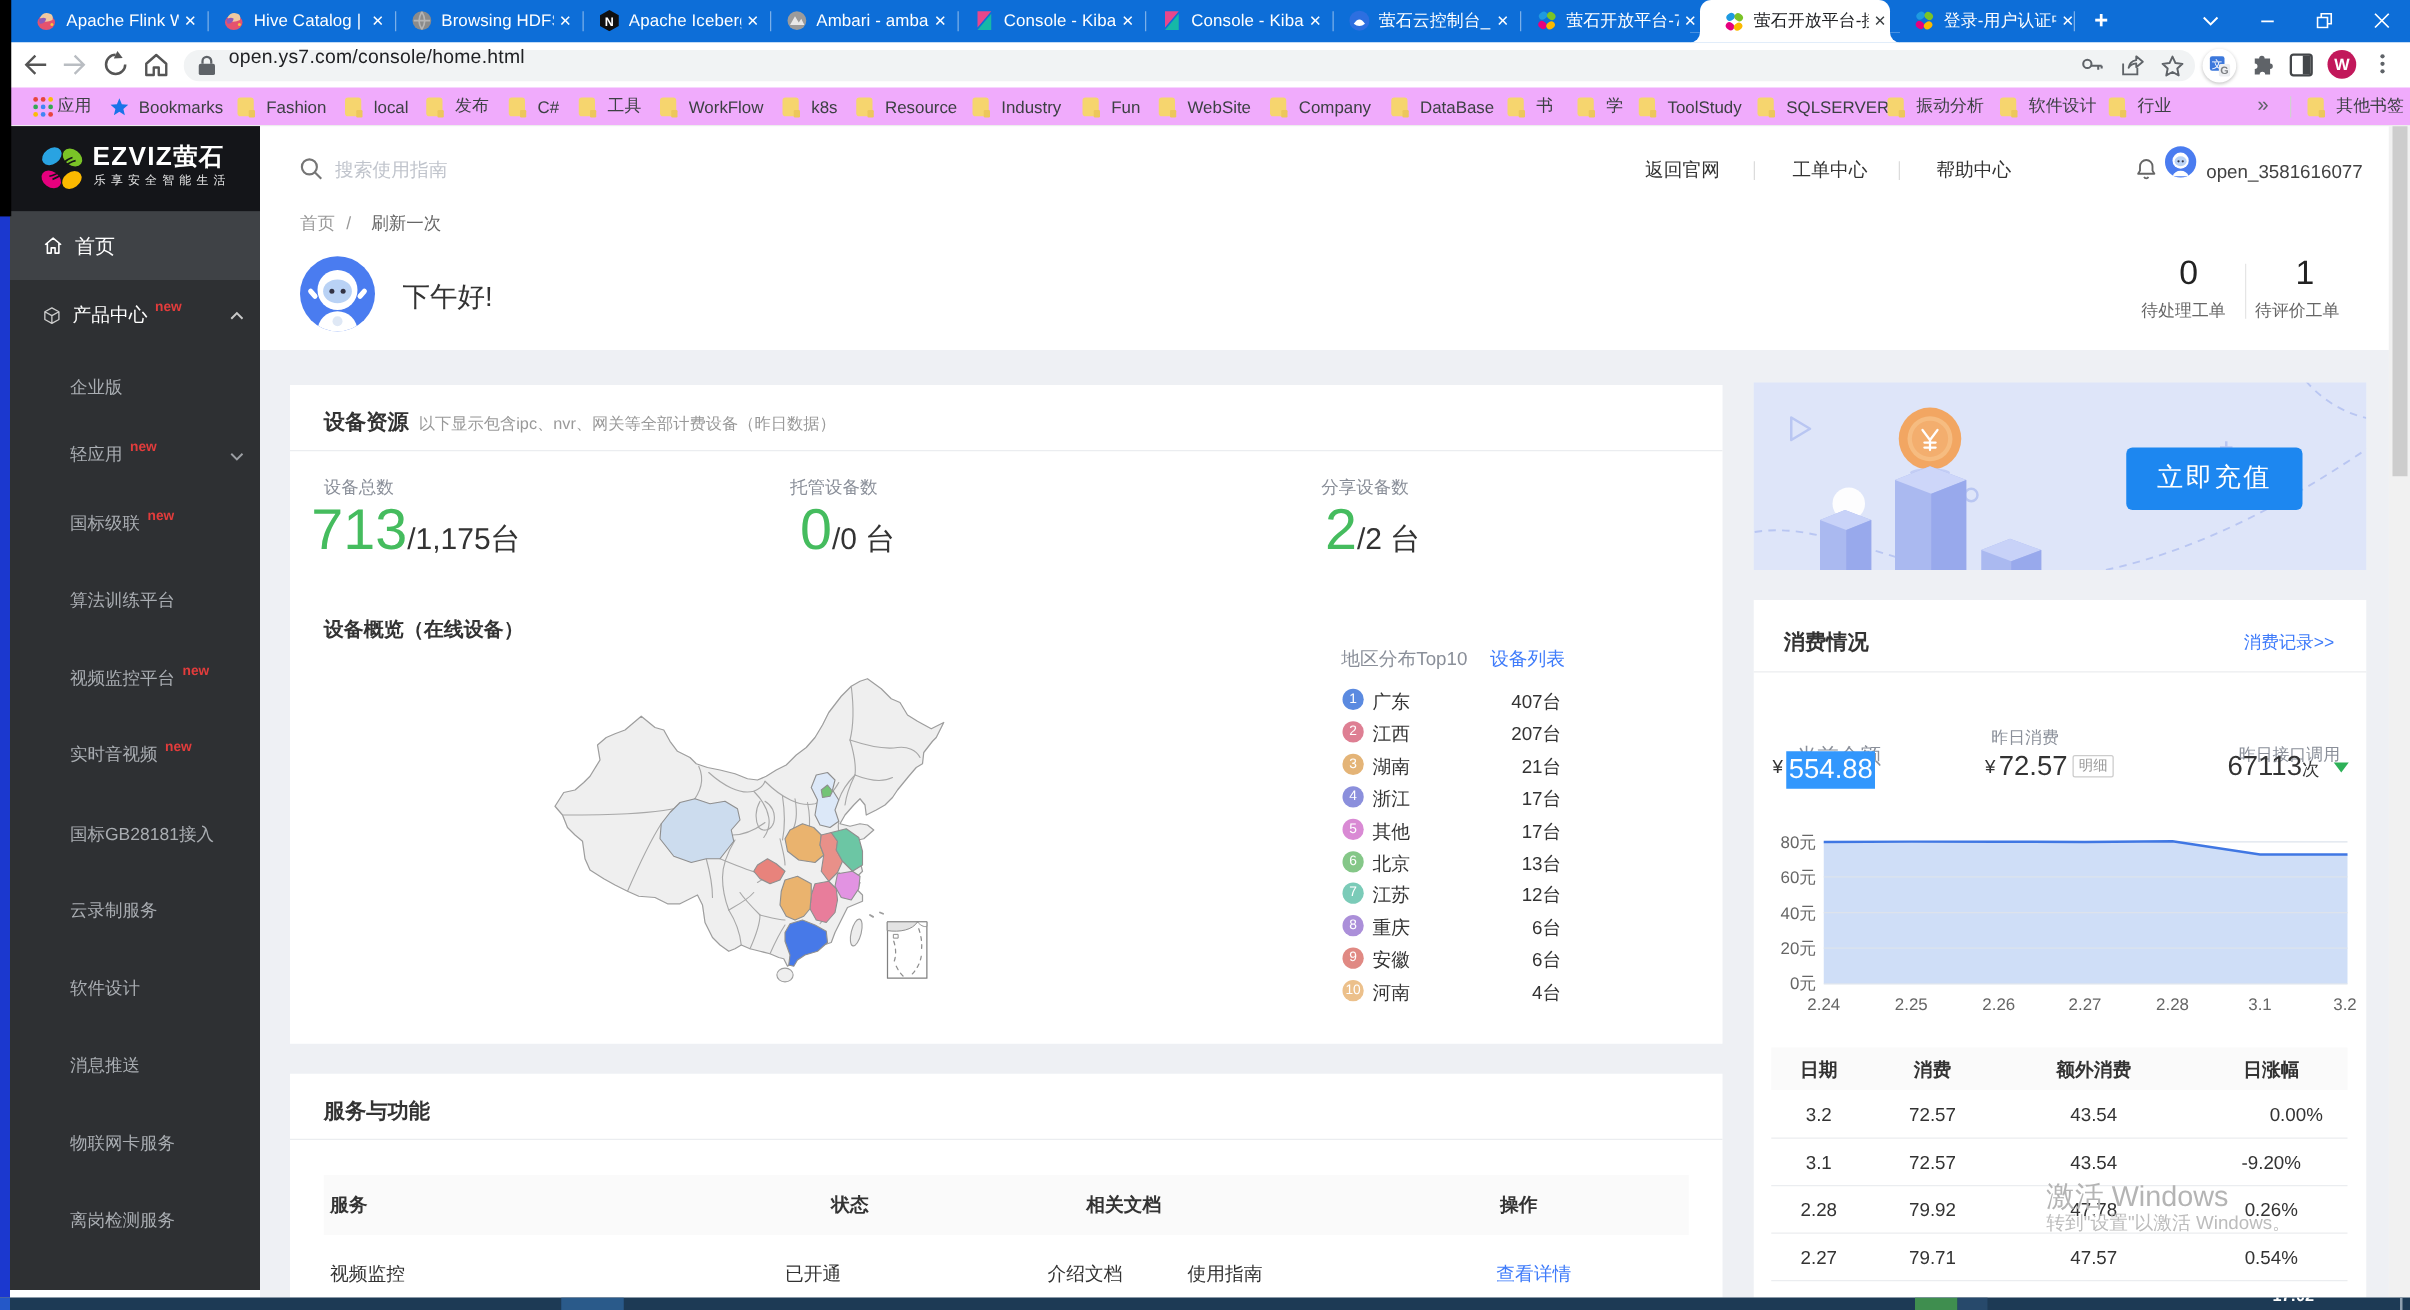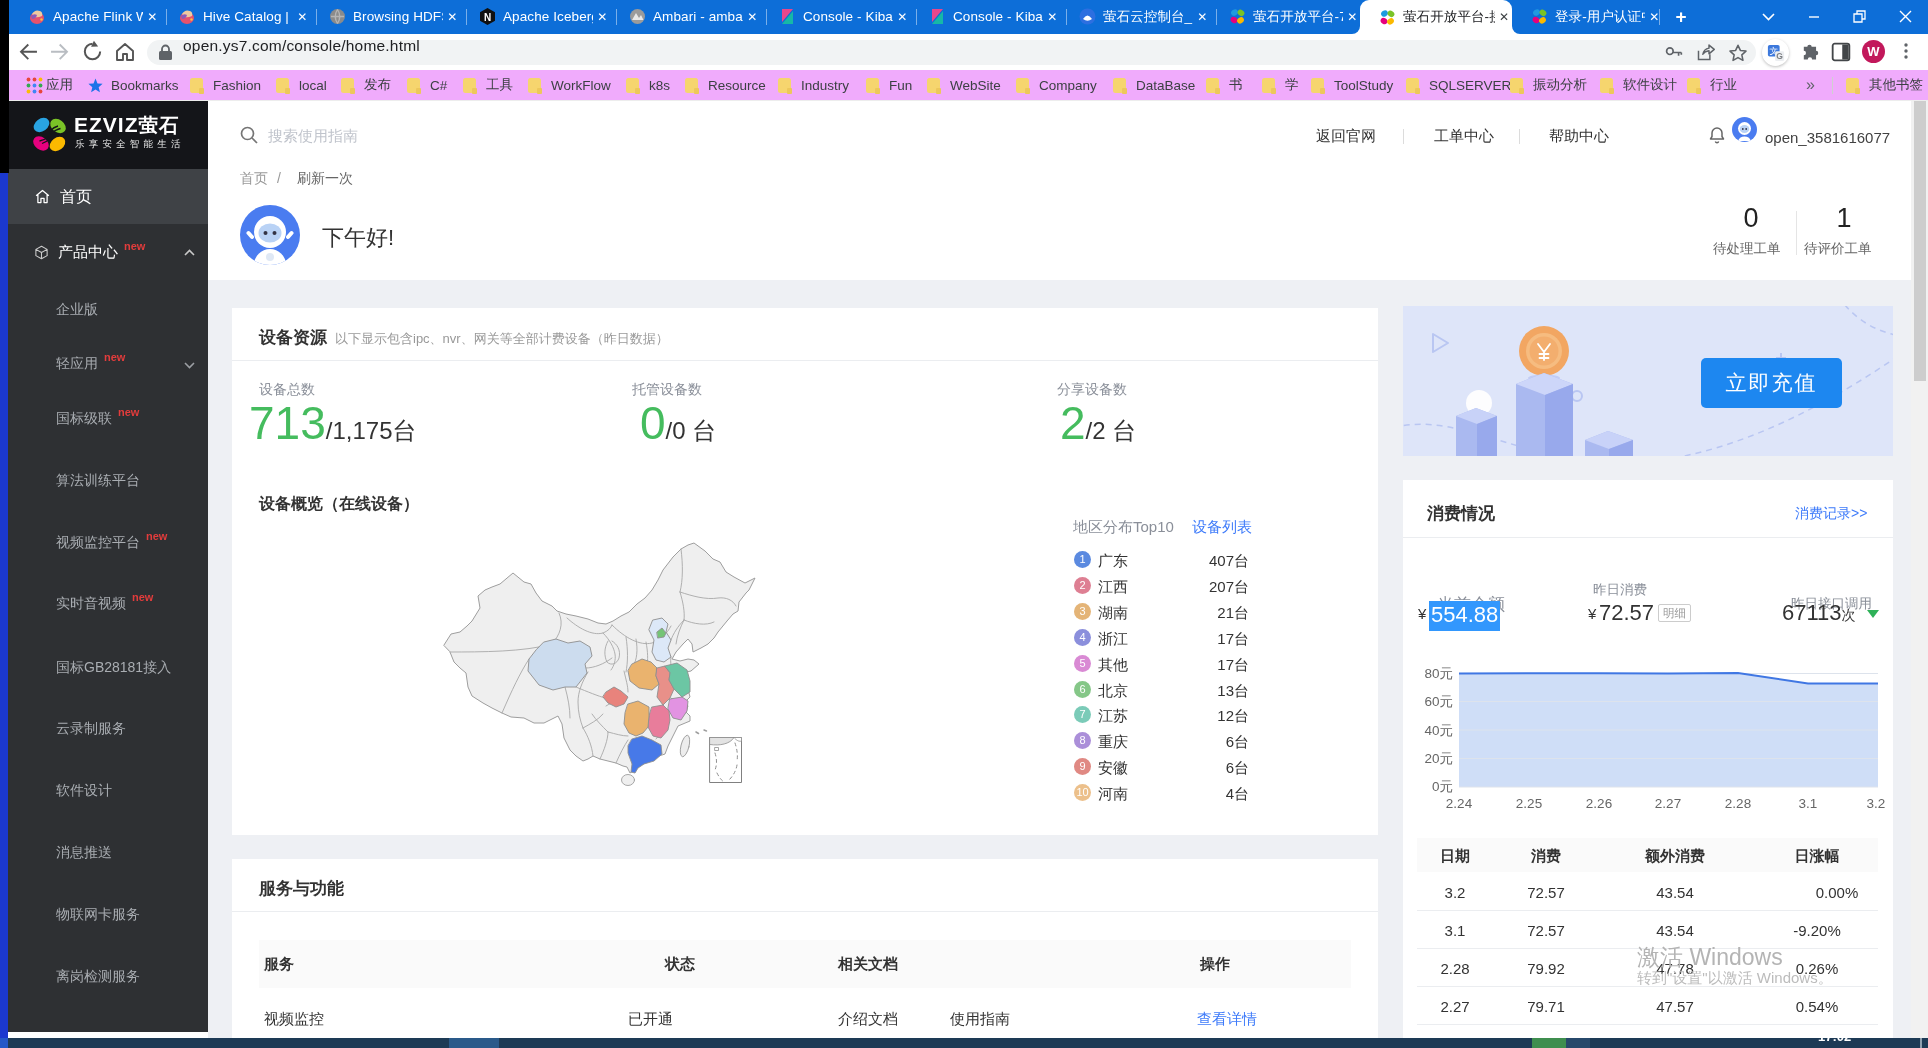--- a/index.html
+++ b/index.html
@@ -562,21 +562,21 @@
             <span class="rval">4台</span>
           </div>
       </div>
 
       <div class="card" style="left:24px;top:758px;width:1146px;height:179px;padding-left:34px;">
         <div class="abs ctitle" style="left:27px;top:18px;">服务与功能</div>
         <div class="hr" style="top:52px;"></div>
         <div class="abs" style="left:27px;top:81px;width:1092px;height:48px;background:#fafafa;"></div>
         <div class="abs" style="left:32px;top:96px;font-size:15px;font-weight:bold;color:#333;">服务</div>
         <div class="abs" style="left:396px;top:96px;font-size:15px;font-weight:bold;color:#333;margin-left:37px;">状态</div>
-        <div class="abs" style="left:606px;top:96px;font-size:15px;font-weight:bold;color:#333;">相关文档</div>
+        <div class="abs" style="left:637px;top:96px;font-size:15px;font-weight:bold;color:#333;">相关文档</div>
         <div class="abs" style="left:968px;top:96px;font-size:15px;font-weight:bold;color:#333;">操作</div>
         <div class="abs" style="left:32px;top:151px;font-size:15px;color:#333;">视频监控</div>
         <div class="abs" style="left:396px;top:151px;font-size:15px;color:#333;">已开通</div>
         <div class="abs" style="left:606px;top:151px;font-size:15px;color:#333;">介绍文档</div>
         <div class="abs" style="left:718px;top:151px;font-size:15px;color:#333;">使用指南</div>
         <div class="abs bluelink" style="left:965px;top:151px;font-size:15px;">查看详情</div>
       </div>
 
       <div class="abs" id="banner" style="left:1195px;top:205px;width:490px;height:150px;background:#dee5f9;overflow:hidden;">
         <svg width="490" height="150" viewBox="0 0 490 150">

